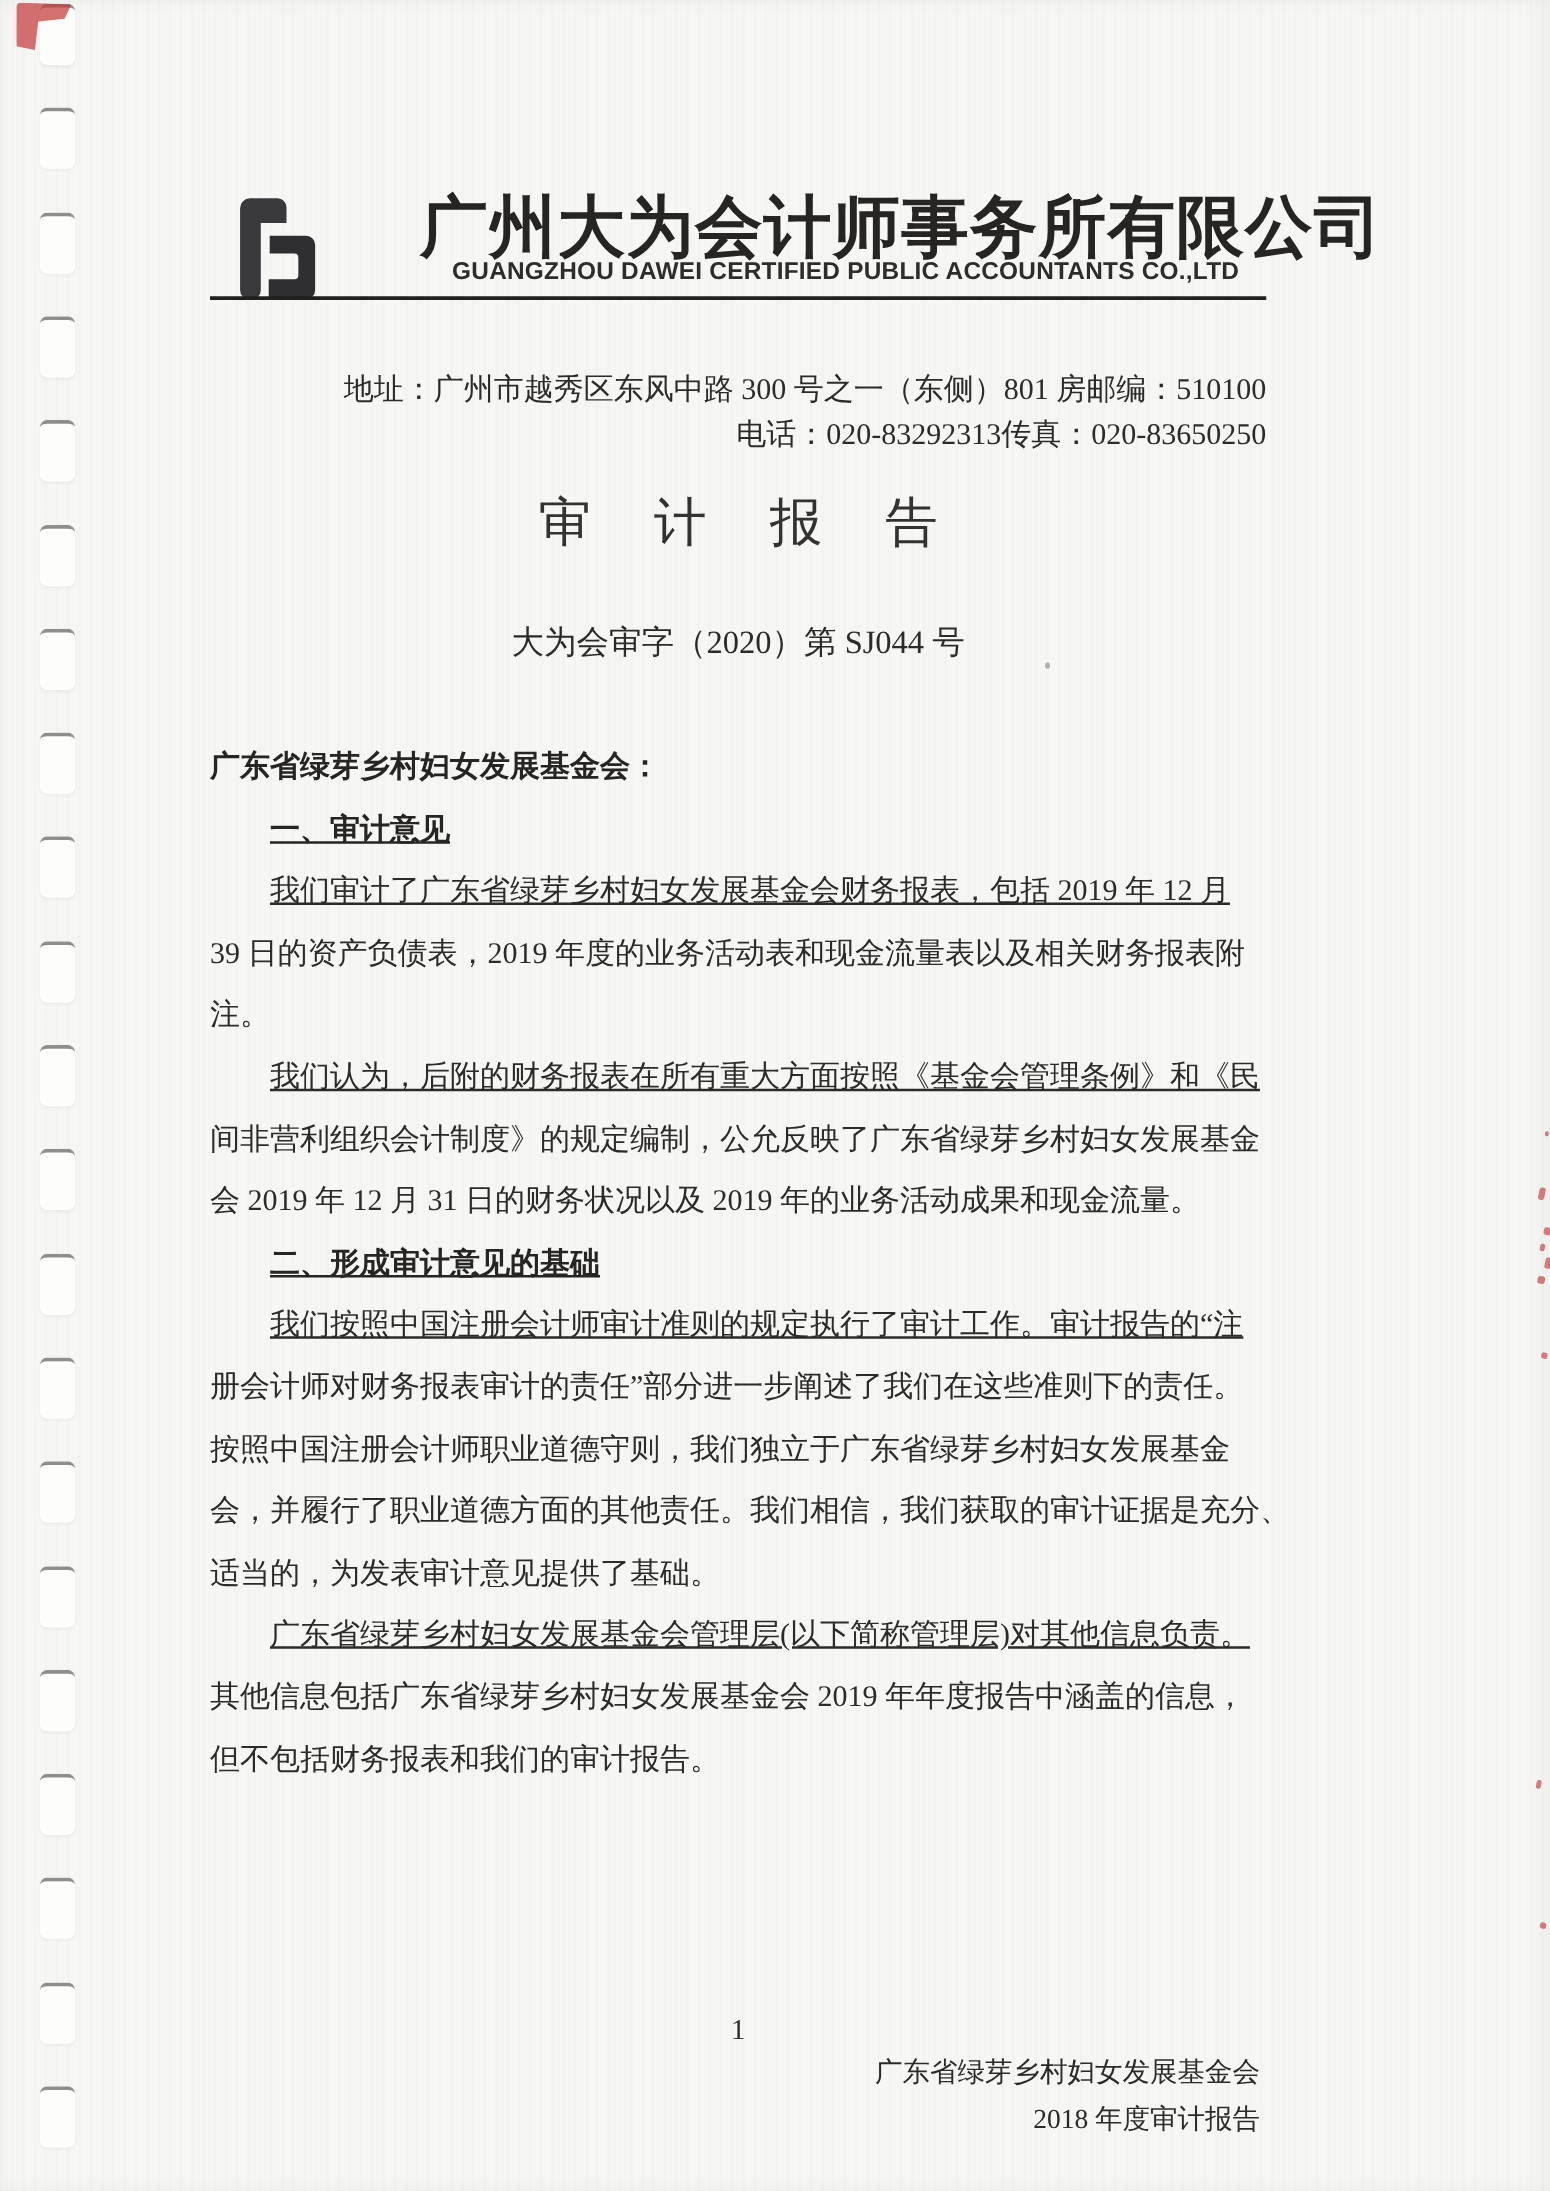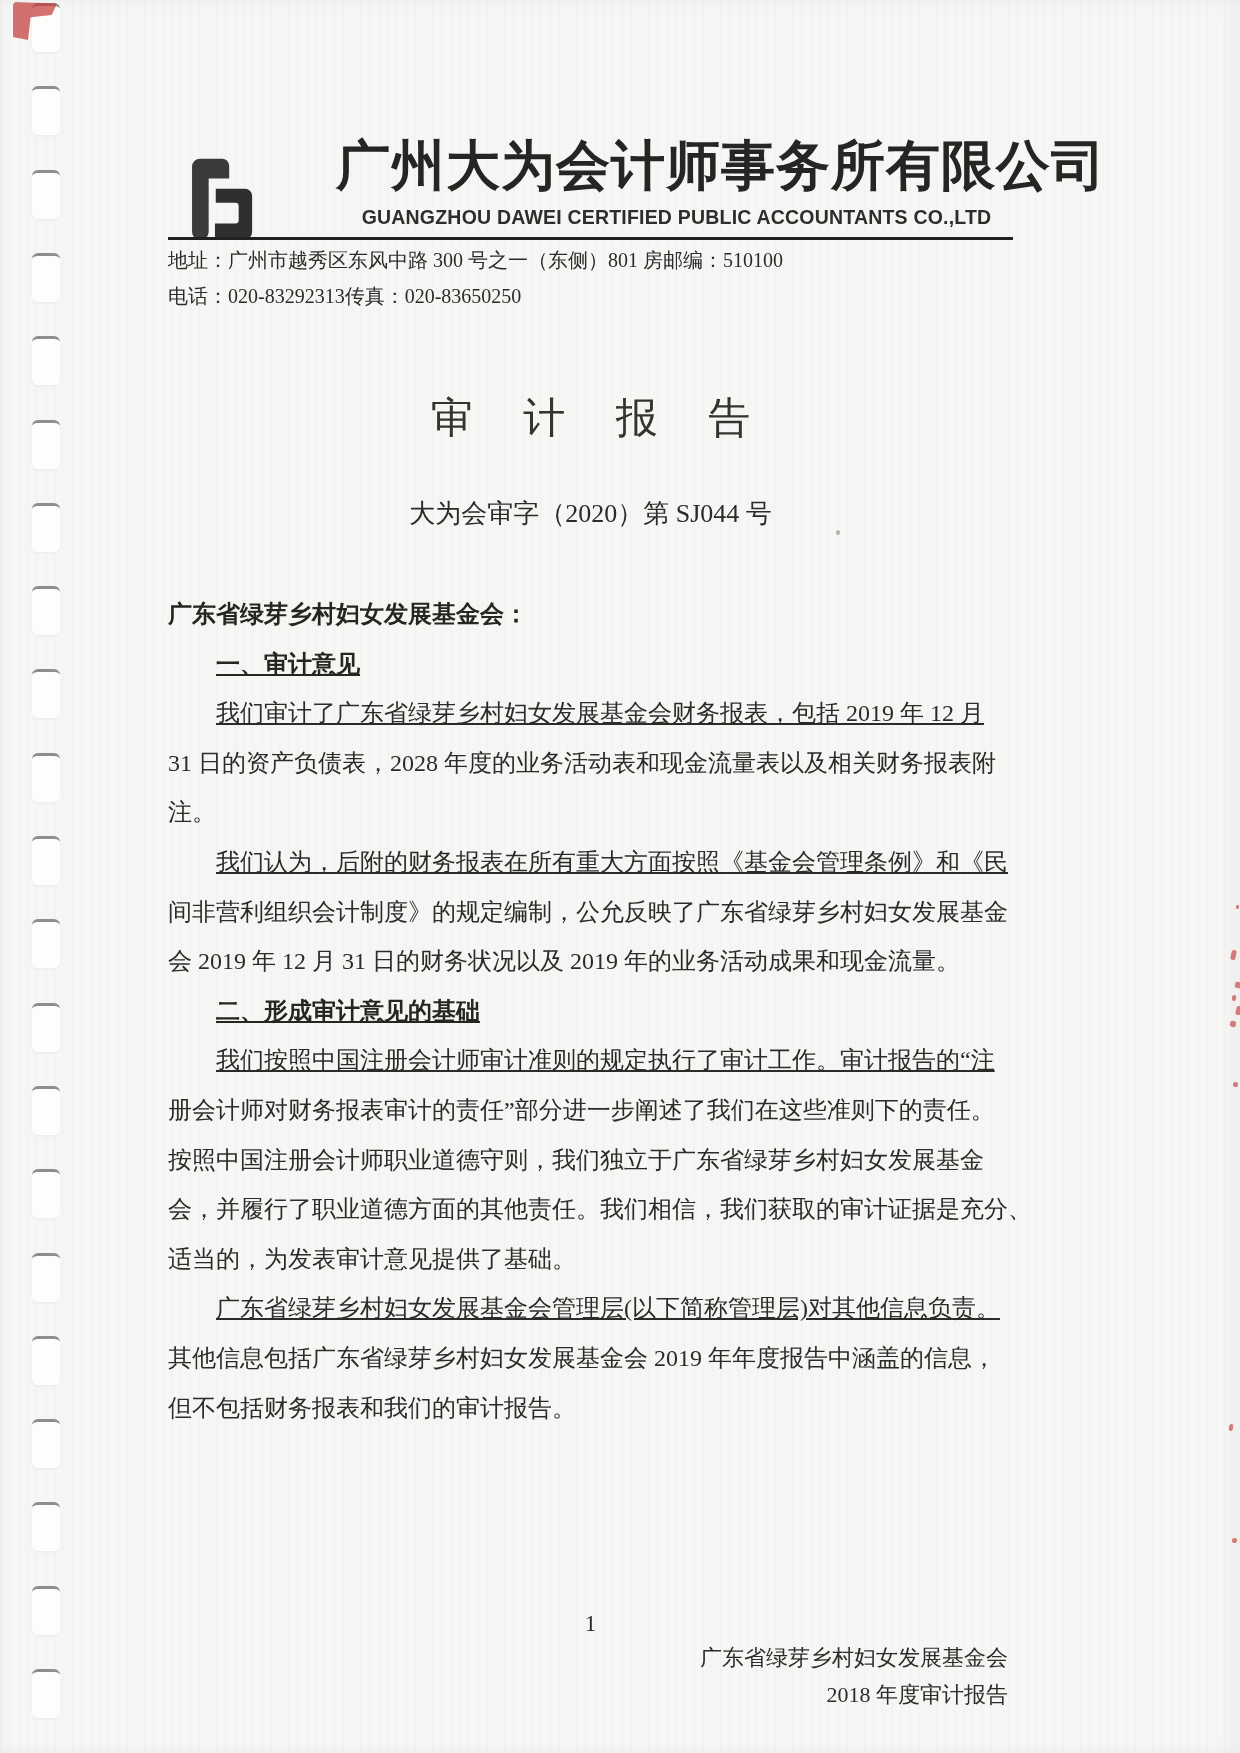--- a/index.html
+++ b/index.html
@@ -24,33 +24,33 @@
   
   .corner-mark{
     position:absolute;left:13px;top:2px;width:44px;height:38px;
     opacity:.72;border-radius:4px;
     clip-path:polygon(0 0,100% 4%,88% 34%,40% 40%,34% 100%,0 92%);
   }
   .speck{position:absolute;border-radius:2px;opacity:.65;transform:rotate(12deg);}
   
   .logo{position:absolute;left:181px;top:158px;width:79px;height:85px;}
   .company-zh{
-    position:absolute;left:336px;top:130px;width:680px;
+    position:absolute;left:336px;top:146px;width:680px;
     font-size:54px;font-weight:600;letter-spacing:1px;white-space:nowrap;color:#262523;
   }
   .company-en{
     position:absolute;left:340px;top:206px;width:673px;text-align:center;
     font-family:"Liberation Sans","DejaVu Sans",sans-serif;
     font-size:19.5px;font-weight:600;letter-spacing:.2px;color:#2e2d2b;white-space:nowrap;
   }
   .head-rule{position:absolute;left:168px;top:237px;width:845px;height:3px;background:#222120;}
   .contact-row{
     position:absolute;left:168px;width:845px;
-    display:flex;justify-content:flex-start;
-    font-size:20px;white-space:nowrap;
+    display:flex;justify-content:flex-end;
+    font-size:24px;white-space:nowrap;margin-top:48px;
   }
   .row-addr{top:247px;}
   .row-phone{top:283px;}
   
   .doc-title{
     position:absolute;left:168px;top:390px;width:845px;
     text-align:center;font-size:42px;font-weight:500;
     word-spacing:40px;color:#35332f;white-space:nowrap;
   }
   .doc-no{
@@ -138,21 +138,21 @@
     <span><span>传真：</span><span>020-83650250</span></span>
   </div>
 
   <div class="doc-title">审 计 报 告</div>
   <div class="doc-no">大为会审字（2020）第 SJ044 号</div>
 
   <div class="body">
     <div class="b-line bold">广东省绿芽乡村妇女发展基金会：</div>
     <div class="b-line bold indent">一、审计意见</div>
     <div class="b-line indent">我们审计了广东省绿芽乡村妇女发展基金会财务报表，包括 2019 年 12 月</div>
-    <div class="b-line">31 日的资产负债表，2028 年度的业务活动表和现金流量表以及相关财务报表附</div>
+    <div class="b-line">39 日的资产负债表，2019 年度的业务活动表和现金流量表以及相关财务报表附</div>
     <div class="b-line">注。</div>
     <div class="b-line indent">我们认为，后附的财务报表在所有重大方面按照《基金会管理条例》和《民</div>
     <div class="b-line">间非营利组织会计制度》的规定编制，公允反映了广东省绿芽乡村妇女发展基金</div>
     <div class="b-line">会 2019 年 12 月 31 日的财务状况以及 2019 年的业务活动成果和现金流量。</div>
     <div class="b-line bold indent">二、形成审计意见的基础</div>
     <div class="b-line indent">我们按照中国注册会计师审计准则的规定执行了审计工作。审计报告的“注</div>
     <div class="b-line">册会计师对财务报表审计的责任”部分进一步阐述了我们在这些准则下的责任。</div>
     <div class="b-line">按照中国注册会计师职业道德守则，我们独立于广东省绿芽乡村妇女发展基金</div>
     <div class="b-line">会，并履行了职业道德方面的其他责任。我们相信，我们获取的审计证据是充分、</div>
     <div class="b-line">适当的，为发表审计意见提供了基础。</div>

